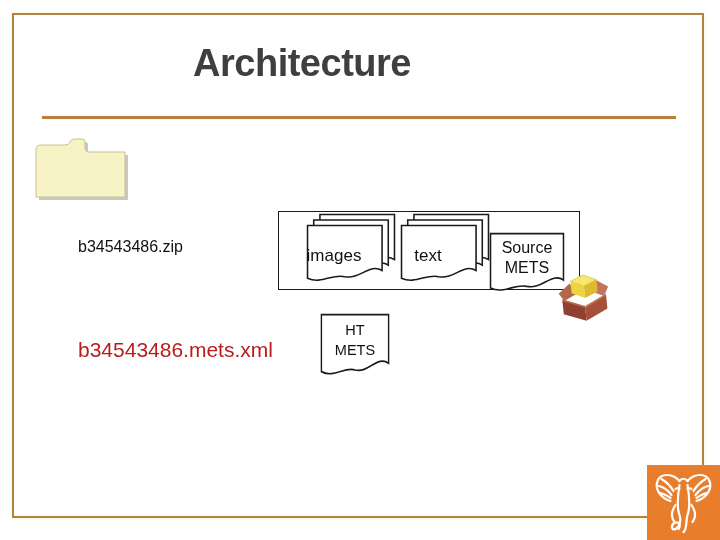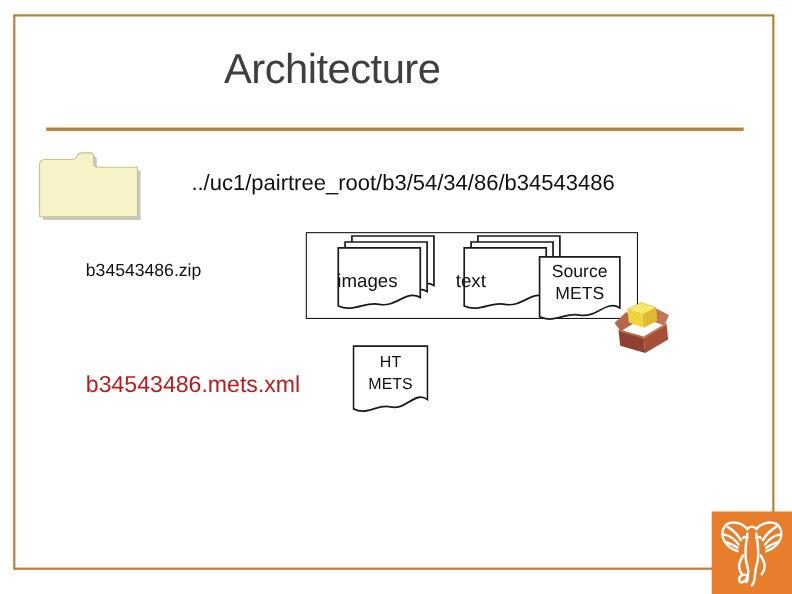--- a/index.html
+++ b/index.html
@@ -7,40 +7,40 @@
     position:relative;width:720px;height:540px;background:#ffffff;
     font-family:"Liberation Sans", sans-serif;overflow:hidden;
   }
   .frame{
     position:absolute;left:12px;top:13px;width:692px;height:505px;
     box-sizing:border-box;border:2.5px solid #B5813E;
     box-shadow:0 0 3px rgba(246,236,206,.9);
   }
   .title{
     position:absolute;left:0;top:42px;width:604px;text-align:center;
-    font-size:38px;letter-spacing:-0.5px;color:#3F3F3F;font-weight:400;margin:0;
+    font-size:38px;letter-spacing:-0.5px;color:#3F3F3F;font-weight:700;margin:0;
   }
   .divider{
     position:absolute;left:42px;top:116px;width:634px;height:3px;
     background:#B5813E;box-shadow:0 0 3px rgba(246,236,206,.9);
   }
   .folder{position:absolute;left:28px;top:133px;width:100px;height:68px;}
   .path-text{
     position:absolute;left:174px;top:156px;font-size:20px;color:#111;white-space:nowrap;
   }
   .zip-label{position:absolute;left:78px;top:238px;font-size:16px;color:#111;}
   .mets-label{position:absolute;left:78px;top:338px;font-size:21px;color:#b91c1c;}
   .container-rect{
     position:absolute;left:278px;top:211px;width:302px;height:79px;
     box-sizing:border-box;border:1.6px solid #1a1a1a;background:transparent;
   }
   .doc-stack{position:absolute;width:112px;height:73px;}
   .doc-stack svg{position:absolute;left:0;top:0;width:100%;height:100%;}
   .stack-images{left:295px;top:213px;}
-  .stack-text{left:389px;top:213px;padding-left:41px;}
+  .stack-text{left:389px;top:213px;}
   .doc-single{position:absolute;}
   .doc-source{left:489px;top:216px;width:76px;height:64px;margin-top:16px;}
   .doc-ht{left:320px;top:313px;width:70px;height:67px;}
   .doc-single svg{position:absolute;left:0;top:0;width:100%;height:100%;}
   .doc-label{
     position:absolute;left:0;top:33px;width:78px;text-align:center;
     font-size:17px;color:#111;
   }
   .doc-label2{
     position:absolute;left:0;top:6px;width:100%;text-align:center;
@@ -64,21 +64,20 @@
 
   <h1 class="title">Architecture</h1>
 
   <div class="divider"></div>
 
   <svg class="folder" viewBox="0 0 100 68">
     <path d="M8,17 Q8,12 13,12 H37 Q41,12 42,9 Q43,6 47,6 H54 Q57,6 57,9 V15 Q57,19 62,19 H97 V64 H8 Z" transform="translate(3,3)" fill="#9a9a90" opacity="0.55"></path>
     <path d="M8,17 Q8,12 13,12 H37 Q41,12 42,9 Q43,6 47,6 H54 Q57,6 57,9 V15 Q57,19 62,19 H97 V64 H8 Z" fill="#F7F3C6" stroke="#C8C18B" stroke-width="1"></path>
   </svg>
 
-  <div class="path-text txt">../uc1/pairtree_root/b3/54/34/86/b34543486</div>
 
   <div class="zip-label">b34543486.zip</div>
 
   <div class="container-rect"></div>
 
   <div class="doc-stack stack-images">
     <svg viewBox="0 0 116 94">
       <g fill="#ffffff" stroke="#1a1a1a" stroke-width="2">
         <path transform="translate(16,0)" d="M2,2 H98 V60 C82,50 70,72 50,68 C34,64 20,78 2,70 Z"></path>
         <path transform="translate(8,7)" d="M2,2 H98 V60 C82,50 70,72 50,68 C34,64 20,78 2,70 Z"></path>

